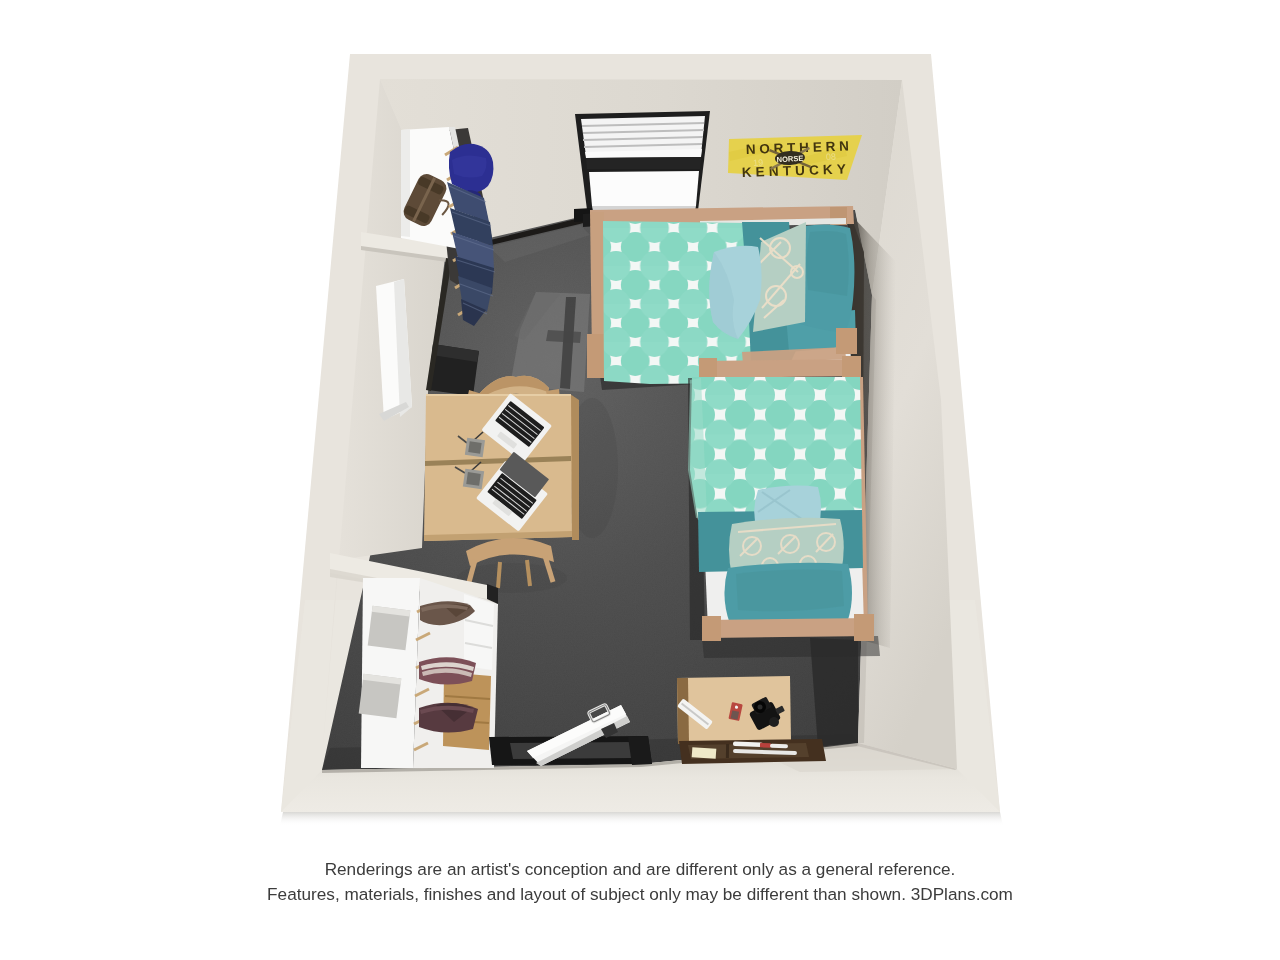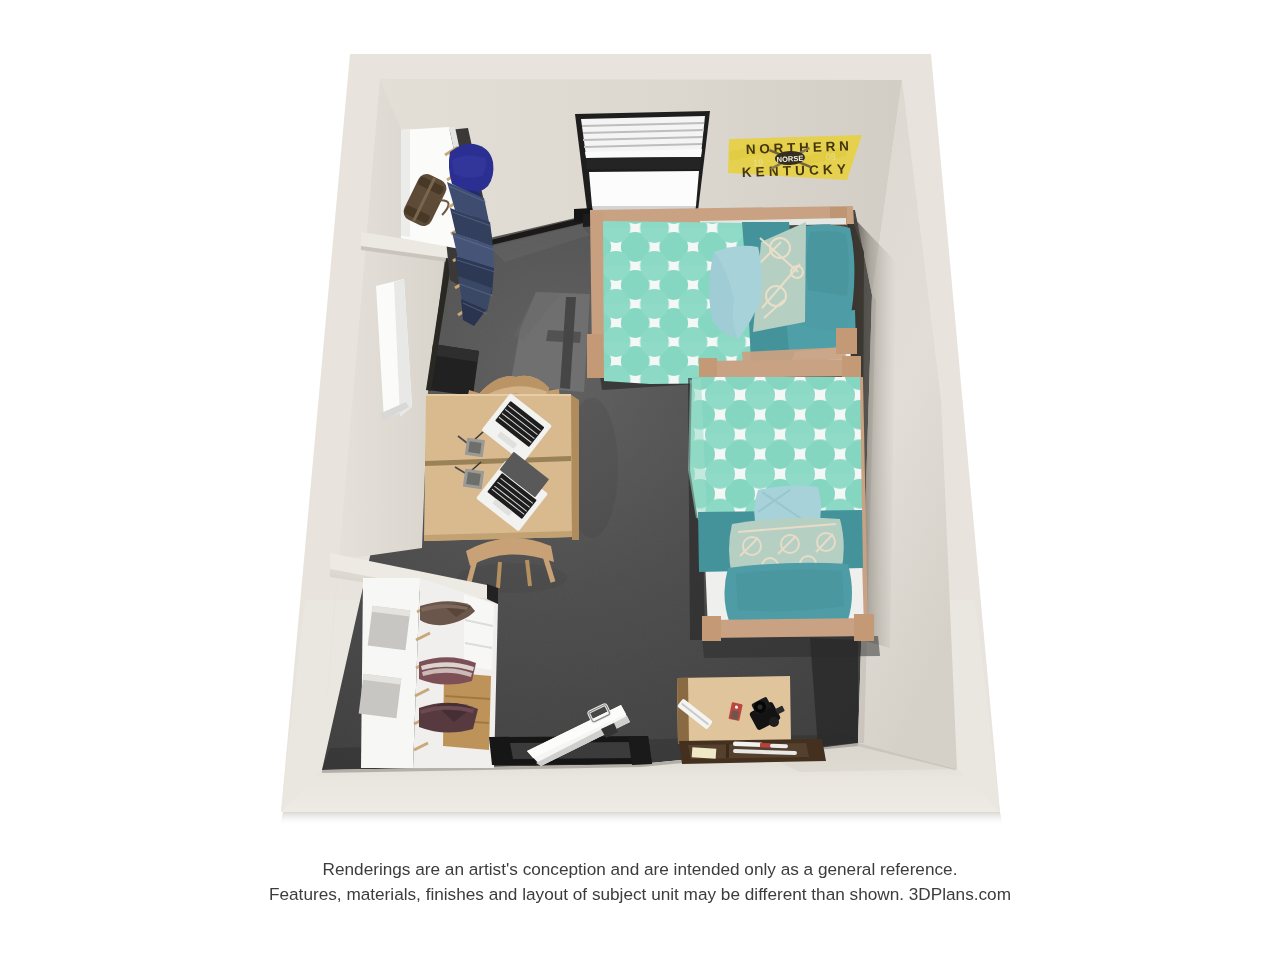--- a/index.html
+++ b/index.html
@@ -479,16 +479,16 @@
   <rect x="726" y="744" width="3" height="14" fill="#3a2a1c" transform="rotate(1 727 751)"></rect>
   <rect x="692" y="748" width="24" height="10" fill="#efe9c8" transform="rotate(4 704 753)"></rect>
   <rect x="733" y="742" width="30" height="4.5" rx="2" fill="#f2f2f0" transform="rotate(2 748 744)"></rect>
   <rect x="760" y="743" width="11" height="4.5" rx="1" fill="#b8413c" transform="rotate(2 765 745)"></rect>
   <rect x="770" y="744" width="18" height="4" rx="2" fill="#ececea" transform="rotate(2 779 746)"></rect>
   <rect x="733" y="750" width="64" height="4" rx="2" fill="#e8e8e6" transform="rotate(2 765 752)"></rect>
 </g>
 
 </svg>
 
-<div class="cap" style="top:859px;font-size:17.2px;">Renderings are an artist's conception and are intended only as a general reference.</div>
-
-<div class="cap" style="top:884px;font-size:17.2px;">Features, materials, finishes and layout of subject unit may be different than shown. 3DPlans.com</div>
+<div class="cap" style="top:859px;font-size:17.2px;">Renderings are an artist's conception and are different only as a general reference.</div>
+
+<div class="cap" style="top:884px;font-size:17.2px;">Features, materials, finishes and layout of subject only may be different than shown. 3DPlans.com</div>
 </div>
 
 </body></html>

